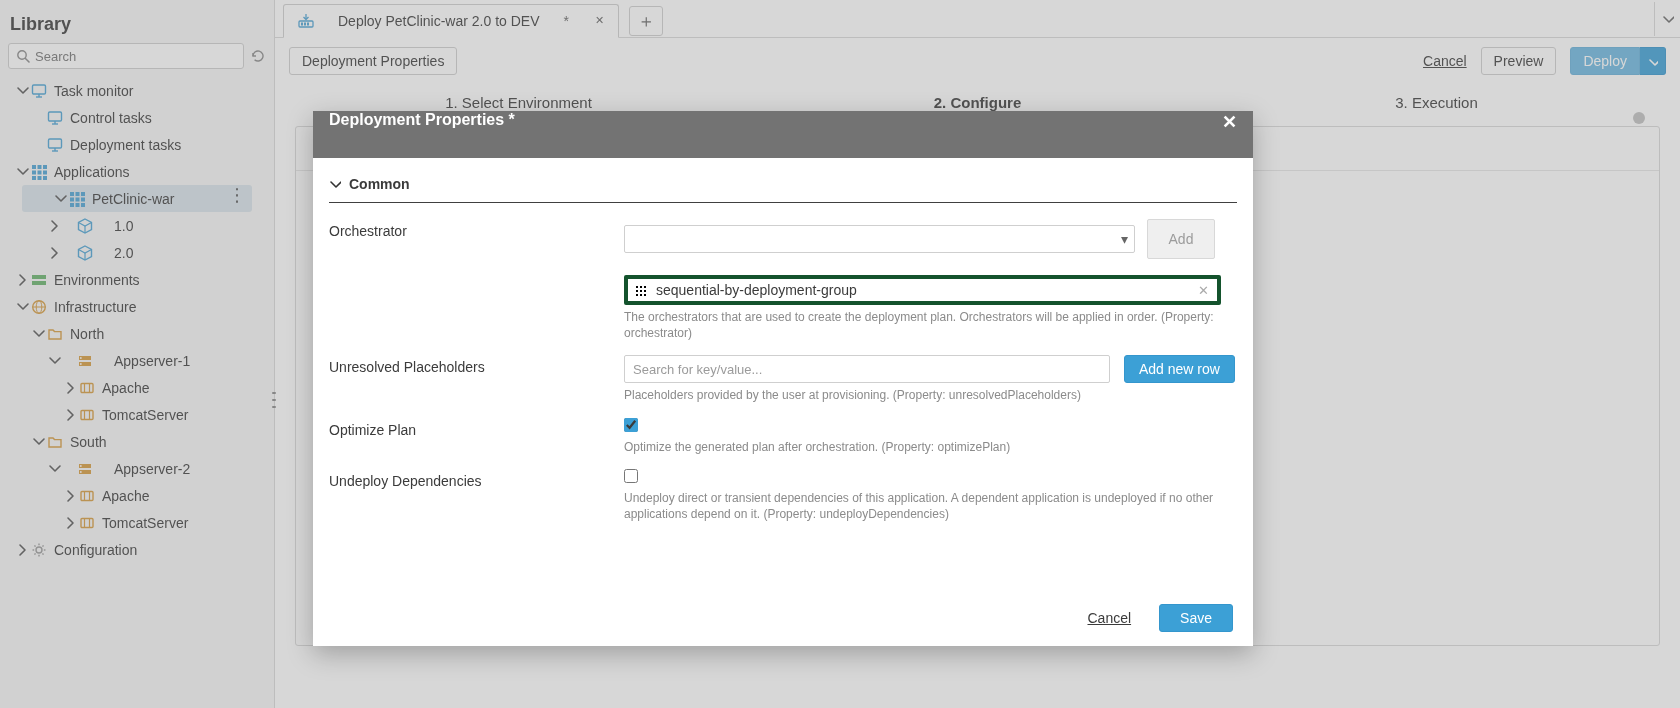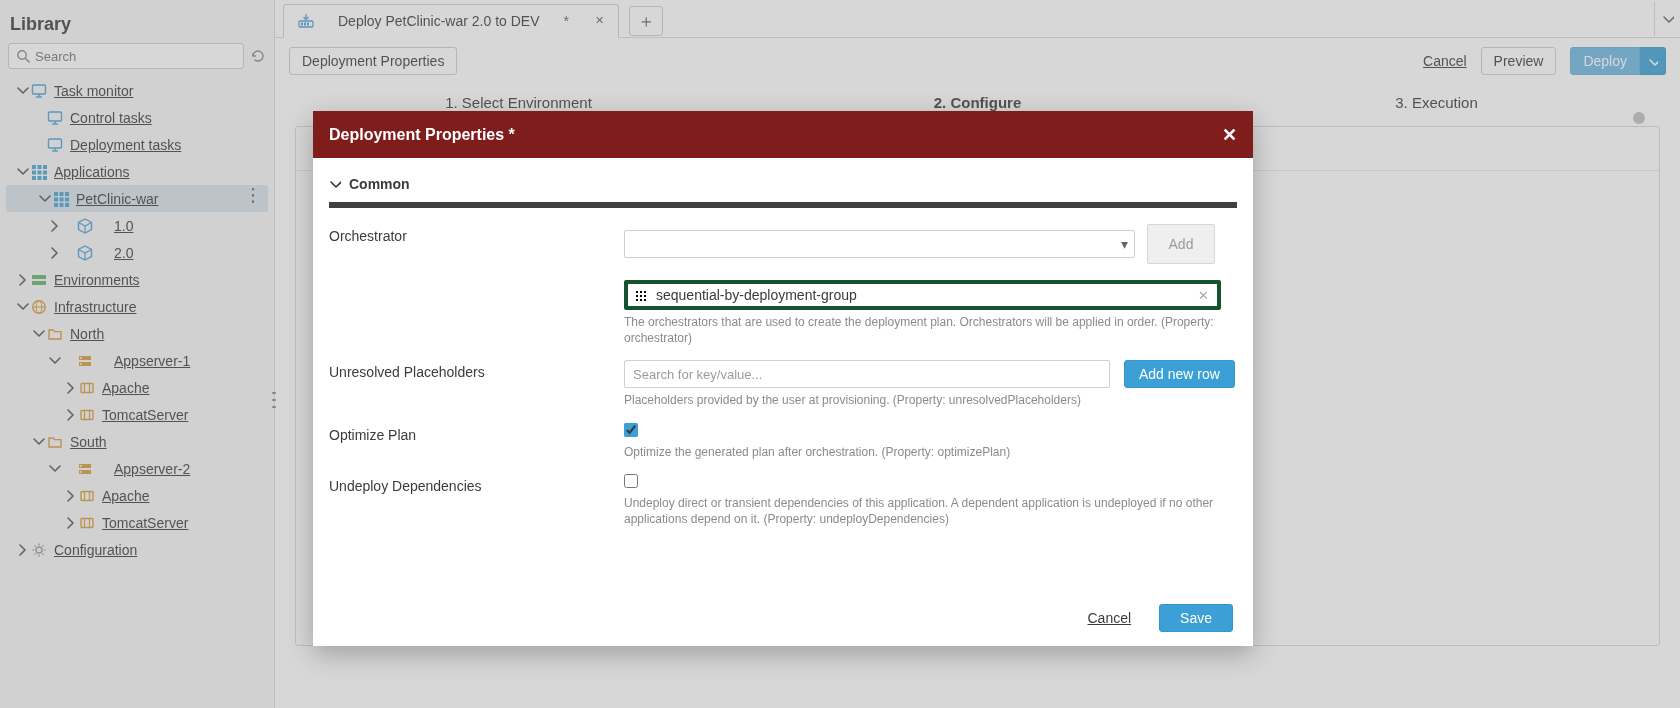--- a/index.html
+++ b/index.html
@@ -11,21 +11,21 @@
     
     #sidebar { position: absolute; left: 0; top: 0; width: 275px; height: 100%; background: #f7f7f7; border-right: 1px solid #d9d9d9; padding-top: 10px; z-index: 3; }
     #sidebar h1 { font-size: 18px; font-weight: 600; padding: 4px 10px 8px; }
     #searchrow { display: flex; align-items: center; padding: 0 8px 4px; gap: 6px; }
     #searchrow .searchbox { flex: 1; display: flex; align-items: center; border: 1px solid #cfcfcf; border-radius: 3px; background: #fff; height: 26px; padding: 0 6px; gap: 4px; color: #888; }
     #searchrow .searchbox input { border: none; outline: none; flex: 1; font-size: 13px; background: transparent; }
     .ico { width: 16px; height: 16px; display: inline-flex; align-items: center; justify-content: center; flex-shrink: 0; }
     .refresh svg, .searchbox svg { stroke: #8a8a8a; }
     
     .tree { padding-top: 4px; font-size: 14px; color: #3b3b3b; }
-    .tree-row { display: flex; align-items: center; height: 27px; padding-right: 6px; cursor: pointer; position: relative; text-decoration: underline; }
+    .tree-row { display: flex; align-items: center; height: 27px; padding-right: 6px; cursor: pointer; position: relative; }
     .tree-row .label { flex: 1; white-space: nowrap; overflow: hidden; text-overflow: ellipsis; }
     .tree-row .caret { width: 14px; display: inline-flex; align-items: center; justify-content: center; }
     .tree-row .caret svg { stroke: #555; }
     .tree-row .spacer { width: 14px; display: inline-block; }
     .tree-row.active { background: #d9e3ea; border-radius: 3px; }
     .more-dots { position: absolute; right: 6px; top: 4px; color: #555; font-size: 18px; line-height: 12px; }
     
     .node-ico { width: 18px; height: 18px; margin-right: 6px; display: inline-flex; align-items: center; justify-content: center; }
     .node-ico svg { display: block; }
     
@@ -66,25 +66,25 @@
     .wstep.active { font-weight: 600; }
     #wizdot { position: absolute; right: 35px; top: 112px; width: 12px; height: 12px; border-radius: 50%; background: #c2c2c2; }
     
     
     #configpanel { margin: 6px 20px 12px 20px; height: 520px; border: 1px solid #d9d9d9; border-radius: 3px; position: relative; }
     #configpanel .inner-divider { position: absolute; left: 620px; top: 0; bottom: 0; width: 1px; background: #e0e0e0; }
     #configpanel .headrow { height: 44px; border-bottom: 1px solid #e6e6e6; }
     
     
     #modal { position: absolute; left: 313px; top: 111px; width: 940px; height: 535px; background: #fff; z-index: 20; box-shadow: 0 8px 24px rgba(0,0,0,.25); display: flex; flex-direction: column; }
-    #modal .titlebar { height: 47px; background: #7f1d1d; color: #fff; display: flex; align-items: center; padding: 0 16px; font-size: 16px; font-weight: 600; }
+    #modal .titlebar { height: 47px; background: #737373; color: #fff; display: flex; align-items: flex-start; padding: 0 16px; font-size: 16px; font-weight: 600; }
     #modal .titlebar .closex { margin-left: auto; font-size: 18px; cursor: pointer; font-weight: 700; }
     #modal .body { flex: 1; overflow: auto; padding: 18px 16px 0 16px; }
     
-    .section-head { display: flex; align-items: center; gap: 8px; font-weight: 600; font-size: 14px; padding-bottom: 10px; border-bottom: 6px solid #404040; margin-bottom: 16px; }
+    .section-head { display: flex; align-items: center; gap: 8px; font-weight: 600; font-size: 14px; padding-bottom: 10px; border-bottom: 1px solid #404040; margin-bottom: 16px; }
     
     .formrow { display: flex; align-items: flex-start; margin-bottom: 14px; }
     .formrow .lbl { width: 295px; padding-top: 4px; font-size: 14px; color: #3b3b3b; }
     .formrow .field { flex: 1; }
     .help { font-size: 12px; color: #8b8b8b; margin-top: 4px; line-height: 1.35; }
     
     .selectbox { width: 511px; height: 28px; border: 1px solid #cfcfcf; border-radius: 2px; display: flex; align-items: center; justify-content: flex-end; padding-right: 6px; color: #666; background: #fff; }
     .addbtn-disabled { width: 68px; height: 40px; border: 1px solid #d8d8d8; background: #efefef; color: #9c9c9c; display: inline-flex; align-items: center; justify-content: center; border-radius: 2px; margin-left: 12px; }
     
     .chiprow { width: 597px; height: 30px; border: 4px solid #14532d; border-radius: 2px; display: flex; align-items: center; padding: 0 8px; margin-top: 16px; background: #fff; }
@@ -258,21 +258,21 @@
             <use href="#caret"></use>
           </svg>
         </span>
       <span class="node-ico">
           <svg width="16" height="16">
             <use href="#apps"></use>
           </svg>
         </span>
       <span class="label">Applications</span>
     </div>
-    <div class="tree-row pad1 active" style="margin:0 6px">
+    <div class="tree-row pad1 active" style="margin:0 22px">
       <span class="caret caret-down">
           <svg width="14" height="14" stroke="#555">
             <use href="#caret"></use>
           </svg>
         </span>
       <span class="node-ico">
           <svg width="16" height="16">
             <use href="#apps"></use>
           </svg>
         </span>

